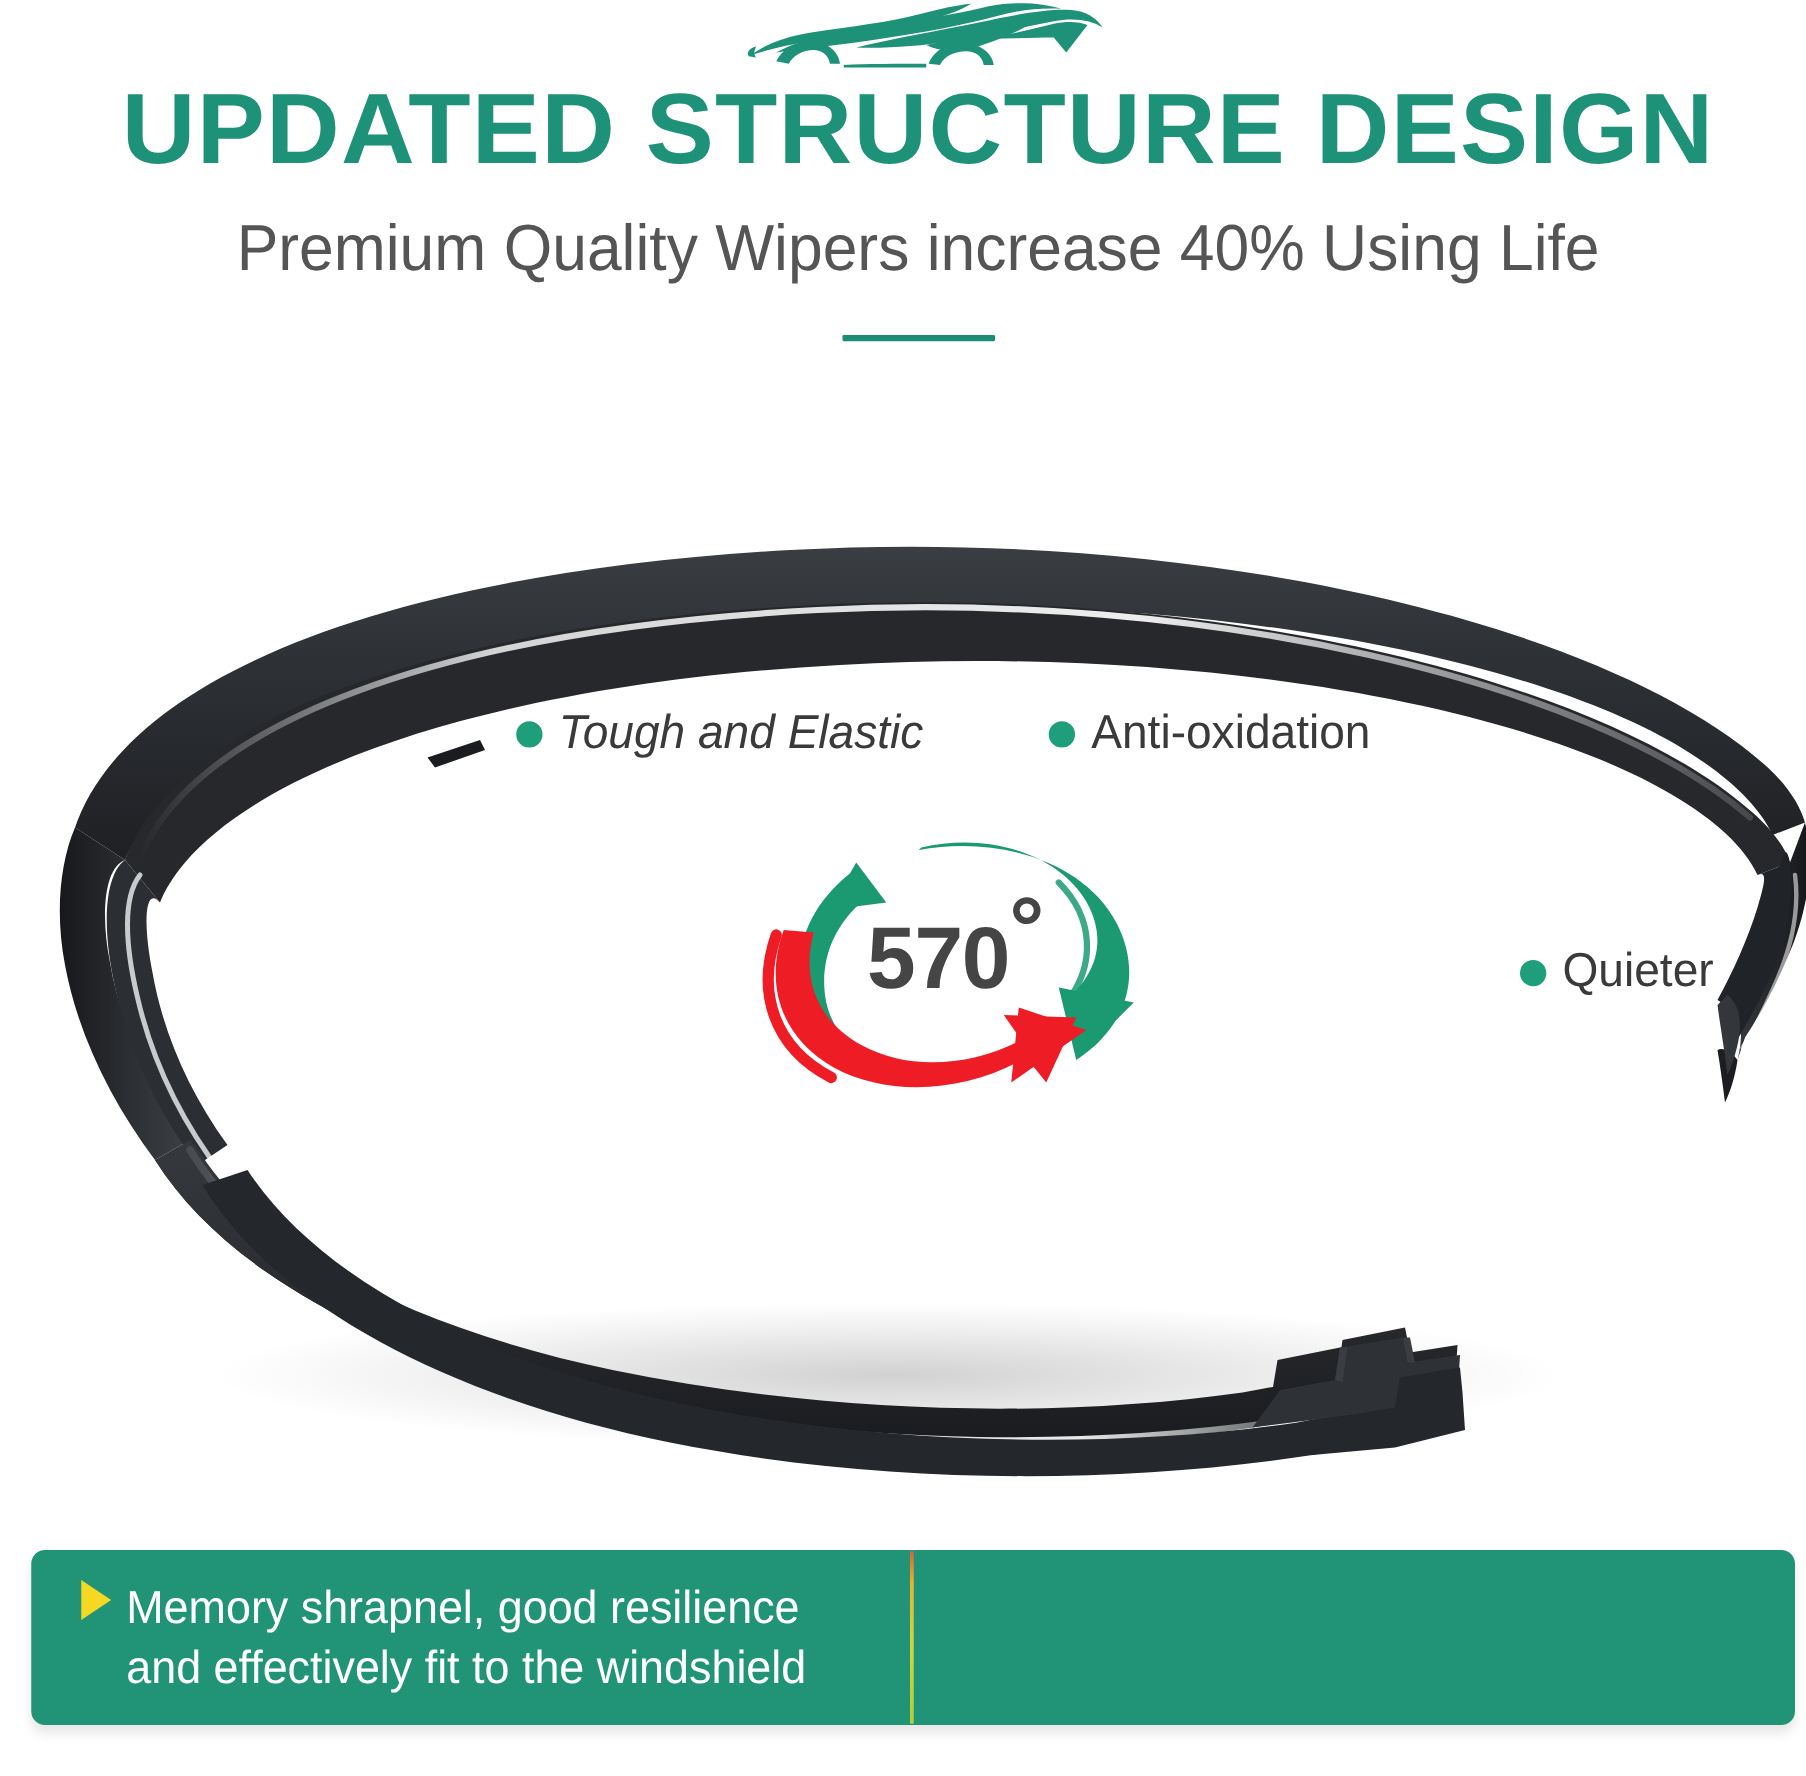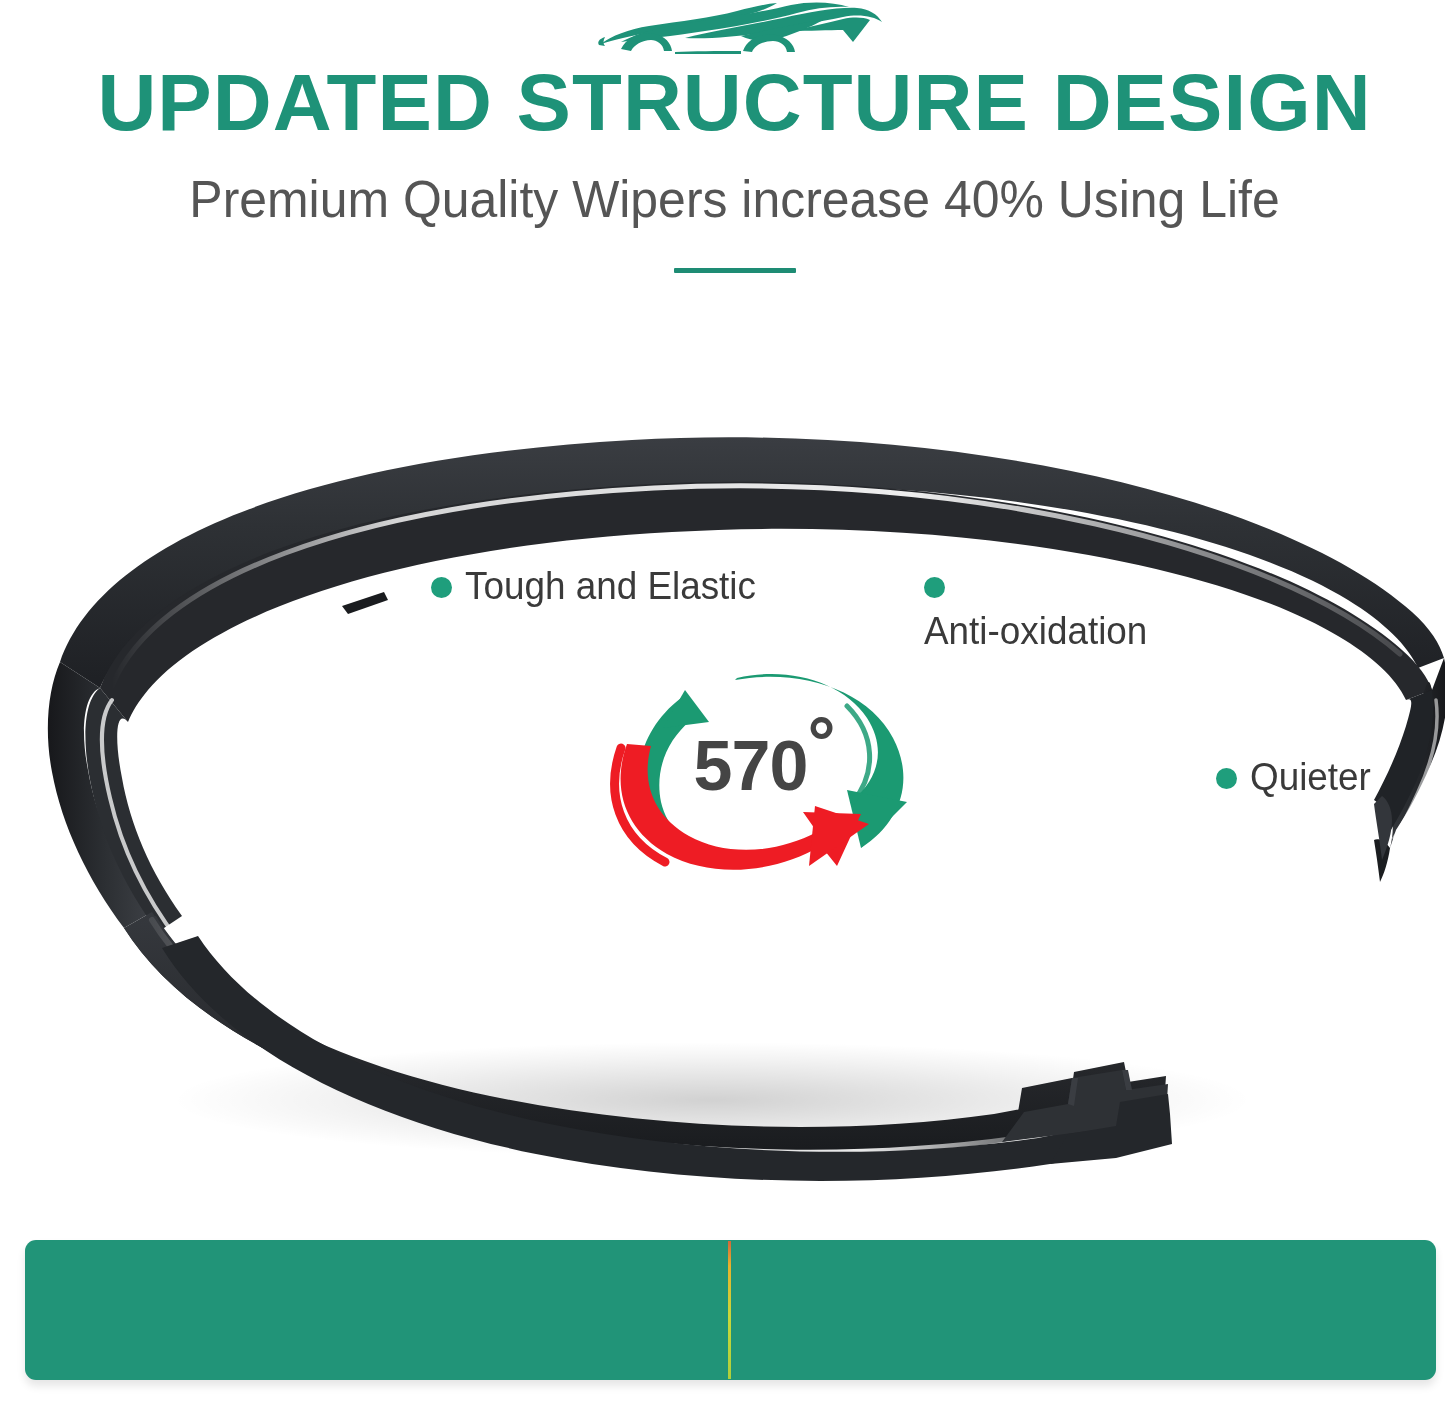--- a/index.html
+++ b/index.html
@@ -81,22 +81,22 @@
     margin-top:11px;
   }
   .callout-label {
     font-family:"Liberation Sans Narrow","Liberation Sans",sans-serif;
     font-size:38px;
     line-height:40px;
     color:#3A3A3A;
     transform:scaleX(0.97);
     transform-origin:left center;
   }
-  #co-tough      { left:419px; top:566px; }
-  #co-anti       { left:912px; top:566px;flex-direction:column; }
+  #co-tough      { left:401px; top:566px;font-style:italic; }
+  #co-anti       { left:827px; top:566px; }
   #co-highstr    { left:122px; top:739px; }
   #co-quiet      { left:1204px; top:757px; }
 
   
   .badge360 {
     position:absolute;
     left:573px; top:652px;
     width:350px; height:228px;
   }
   .badge360 svg { display:block; width:100%; height:100%; }
@@ -441,16 +441,23 @@
                C 68 164 56 130 66 94 Z" fill="#EE1C24"></path>
       <path d="M284 172 L 224 214 L 230 154 Z" fill="#EE1C24"></path>
       <path d="M36 96 C 20 142 34 186 80 210" fill="none" stroke="#EE1C24" stroke-width="9" stroke-linecap="round"></path>
     </svg>
     <div class="badge-text">
       <span><span>570</span><span class="deg">°</span></span>
     </div>
   </div>
 
   <div class="panels">
+    <div class="panel">
+      <span class="tri"></span>
+      <span class="panel-text">
+        <span>Memory shrapnel, good resilience</span><br>
+        <span>and effectively fit to the windshield</span>
+      </span>
+    </div>
   </div>
   <div class="divider"></div>
 
 </div>
 
 </body></html>

